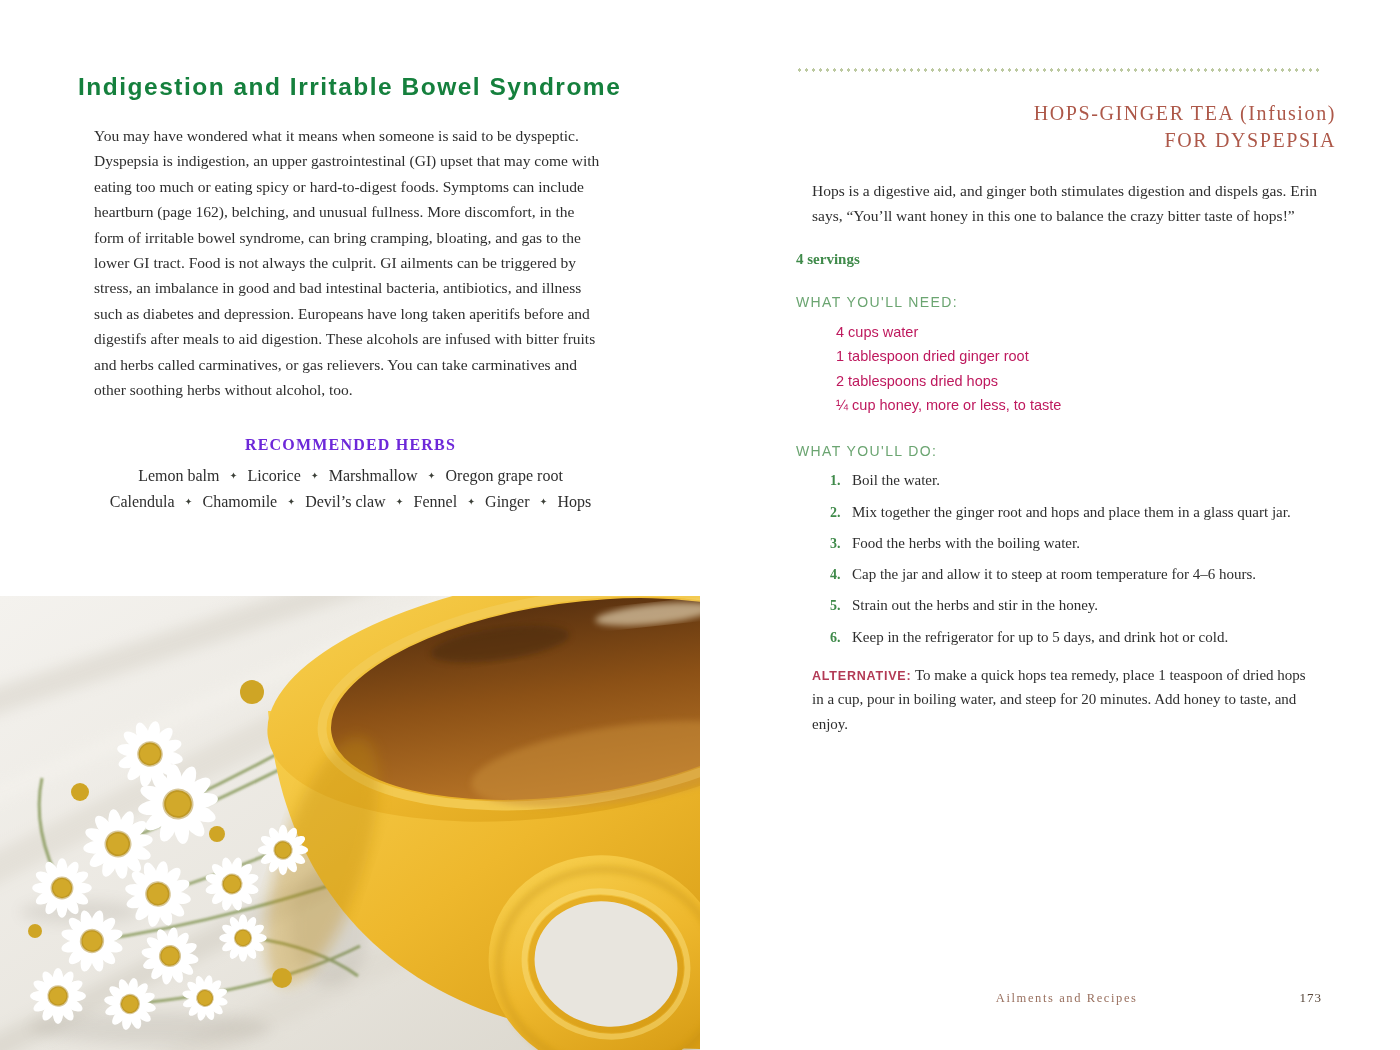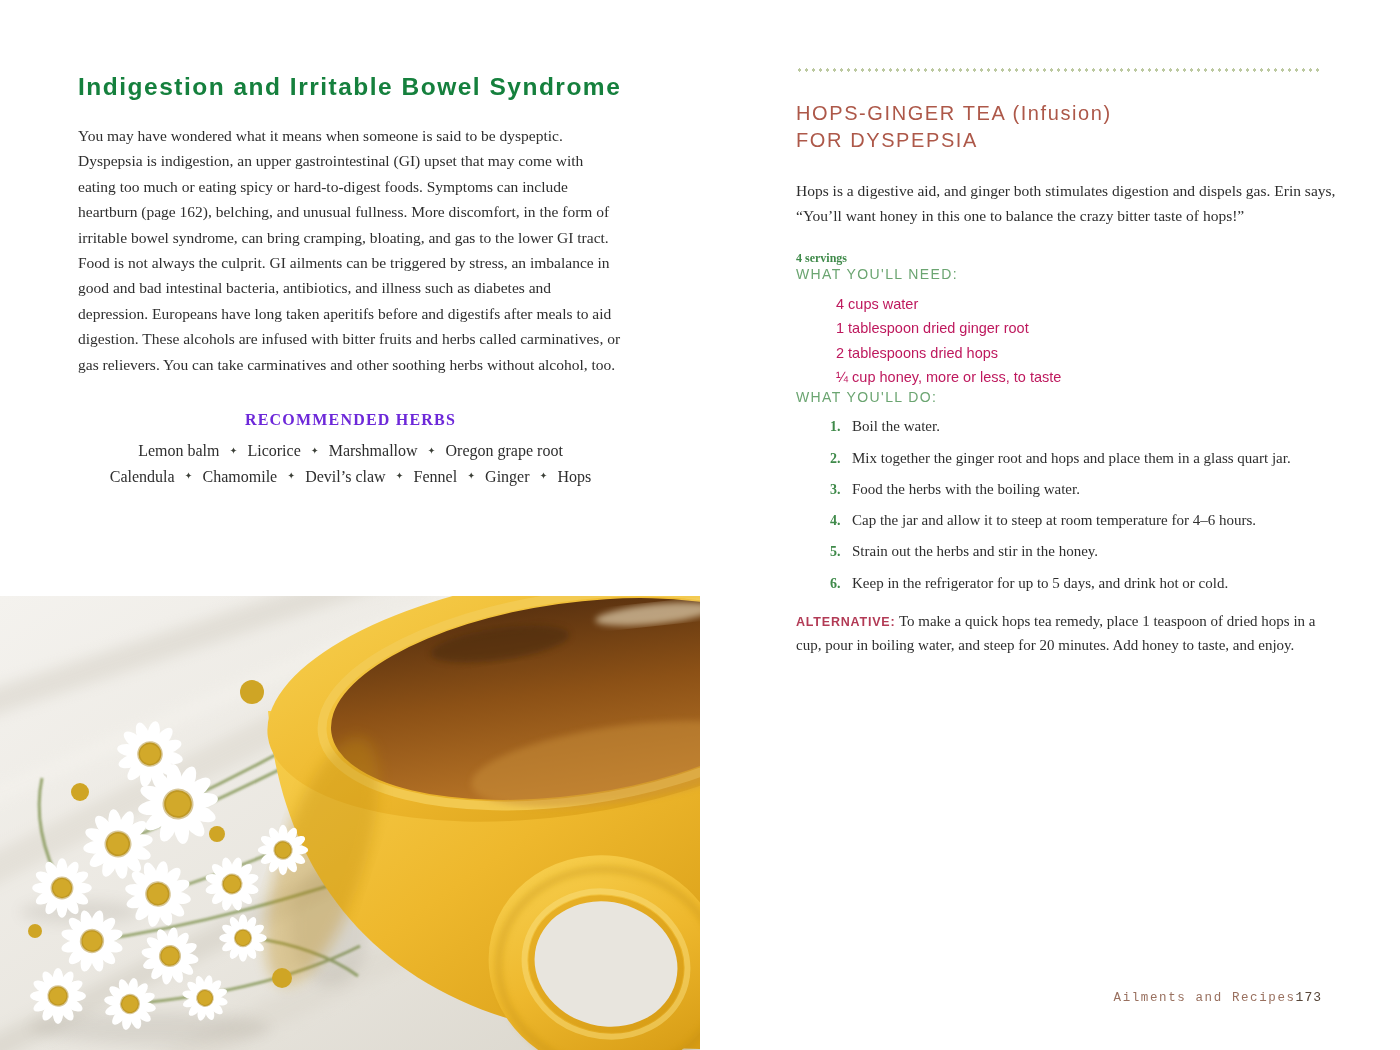--- a/index.html
+++ b/index.html
@@ -9,70 +9,70 @@
   }
   .page{position:absolute;inset:0;background:#ffffff;}
 
   
   .left-col{position:absolute;left:78px;top:74px;width:545px;}
   .heading{
     font-family:"Liberation Sans",sans-serif;font-weight:700;
     font-size:24.5px;line-height:1.1;letter-spacing:1.5px;
     color:#15803d;margin:0 0 22px 0;
   }
-  .body{font-size:15.5px;line-height:1.64;margin:0;color:#2e2e2e;}
+  .body{font-size:15.5px;line-height:1.64;margin:16px;color:#2e2e2e;}
   .herbs{margin-top:34px;text-align:center;}
   .herbs-title{
     font-weight:700;font-size:16px;letter-spacing:1.2px;
     color:#6d28d9;margin-bottom:9px;
   }
   .herb-line{font-size:16px;line-height:1.62;color:#2e2e2e;}
   .sep{font-size:9.5px;color:#3c4038;margin:0 10px;vertical-align:2.5px;}
 
   .photo{position:absolute;left:0;top:596px;width:700px;height:454px;margin:0;}
   .photo svg{display:block;}
 
   
   .right-col{position:absolute;left:796px;top:68px;width:540px;}
   .dotted{
     height:4px;width:524px;
     background-image:radial-gradient(circle, #bcc9a0 1.6px, rgba(0,0,0,0) 1.7px);
     background-size:7px 4px;background-repeat:repeat-x;background-position:0 50%;
     margin-bottom:28px;
   }
   .recipe-title{
-    font-family:Liberation Sans, sans-serif;font-weight:500;
+    font-family:Liberation Serif, serif;font-weight:500;
     font-size:20px;letter-spacing:1.6px;line-height:1.35;
-    color:#ad5849;margin:0 0 24px 0;
+    color:#ad5849;margin:0 0 24px 0;text-align:right;
   }
   .intro{font-size:15.5px;line-height:1.64;}
-  .servings{font-size:12px;font-weight:700;color:#3f8a4a;margin-top:22px;}
+  .servings{font-size:15px;font-weight:700;color:#3f8a4a;margin-top:22px;}
   .sec-title{
     font-family:"Liberation Sans",sans-serif;font-size:14px;
-    letter-spacing:1.4px;color:#6ba571;margin-bottom:10px;
+    letter-spacing:1.4px;color:#6ba571;margin-top:26px;margin-bottom:10px;
   }
   .ingredients{
     list-style:none;margin:0;padding:0 0 0 40px;
     font-family:"Liberation Sans",sans-serif;font-size:14.5px;color:#be185d;
   }
   .ingredients li{line-height:1.68;}
   .steps{list-style:none;margin:6px 0 0 0;padding:0 0 0 34px;}
   .steps li{position:relative;padding-left:22px;font-size:15px;line-height:1.55;margin-bottom:8px;color:#2e2e2e;}
   .steps .num{position:absolute;left:0;top:1px;font-size:14px;font-weight:700;color:#3f8a4a;}
   .alt{margin-top:14px;font-size:15px;line-height:1.64;}
   .alt-label{
     font-family:"Liberation Sans",sans-serif;font-size:12.5px;
     font-weight:700;letter-spacing:0.8px;color:#b23a55;
   }
 
   
   .footer{
     position:absolute;top:990px;right:78px;
-    display:flex;align-items:baseline;
-    font-family:Liberation Mono, monospace;
+    display:flex;align-items:baseline;gap:162px;
+    font-family:Liberation Serif, serif;
   }
   .footer-label{font-size:12.5px;letter-spacing:1.6px;color:#99705f;}
   .page-num{font-size:13px;letter-spacing:1px;color:#564538;}
 </style>
 </head>
 <body>
 
 <div class="page">
 
   <section class="left-col">

